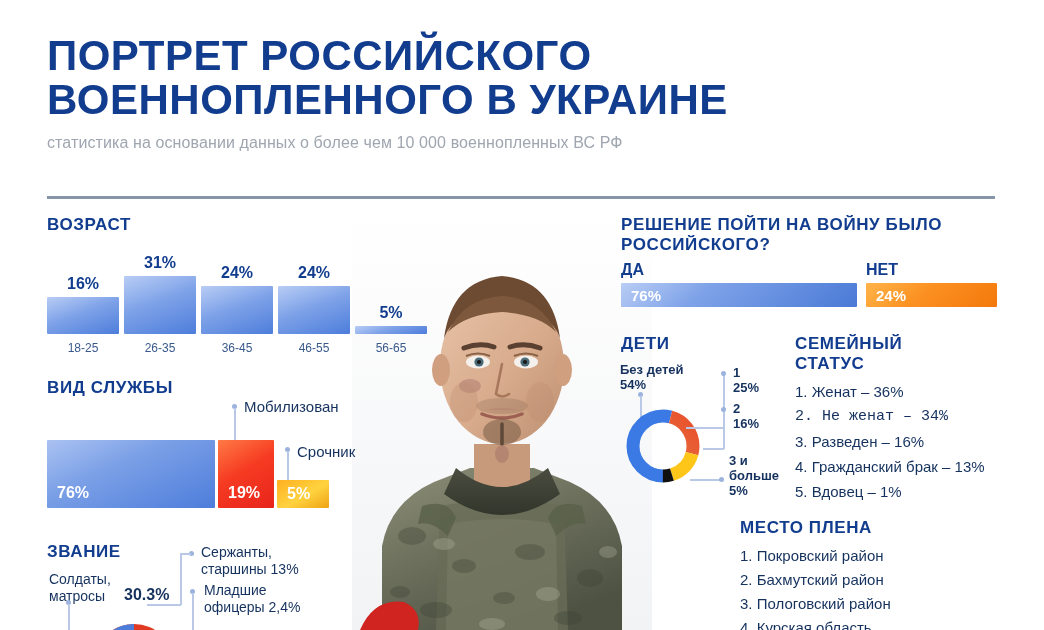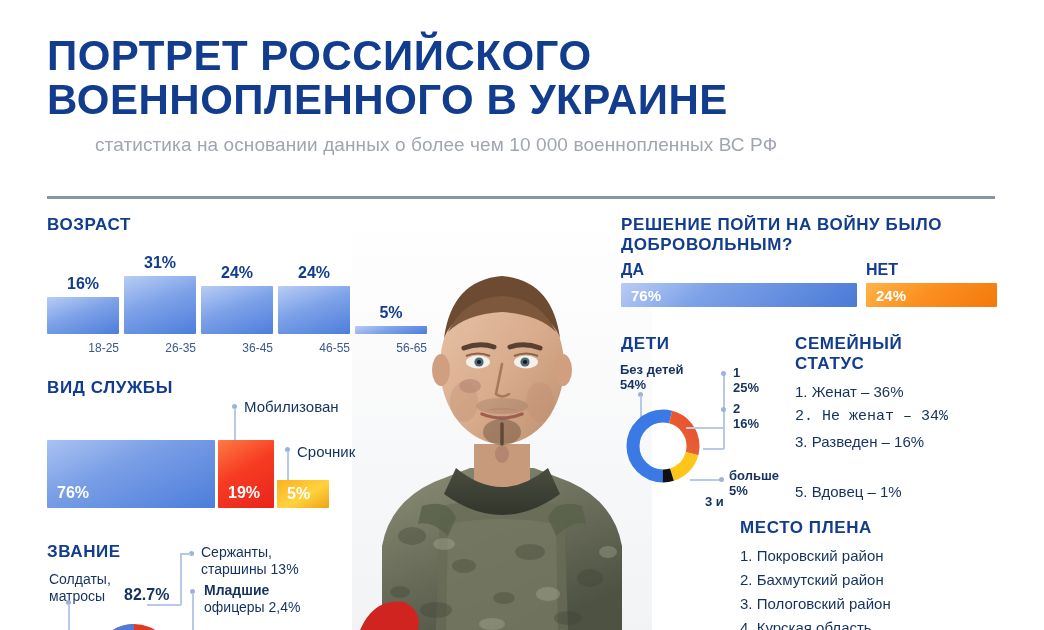--- a/index.html
+++ b/index.html
@@ -27,25 +27,24 @@
     font-size: 42px;
     font-weight: bold;
     color: #123d8f;
     letter-spacing: 0.5px;
     line-height: 44px;
     white-space: nowrap;
   }
 
   .subtitle {
     margin-top: 12px;
-    font-size: 19px;
+    font-size: 16px;
     color: #9fa6b0;
     letter-spacing: 0.1px;
     white-space: nowrap;
-    margin-left: 48px;
   }
 
   .divider {
     position: absolute;
     left: 47px;
     top: 196px;
     width: 948px;
     height: 3px;
     background: #8796a6;
   }
@@ -81,21 +80,21 @@
     font-size: 16px;
     font-weight: bold;
     color: #123d8f;
     white-space: nowrap;
   }
   .age-lab {
     position: absolute;
     top: calc(100% + 7px);
     left: 0;
     width: 100%;
-    text-align: right;
+    text-align: center;
     font-size: 12px;
     color: #3a5a8c;
     white-space: nowrap;
   }
 
   
   #service-bars {
     position: absolute;
     left: 47px;
     top: 440px;
@@ -389,47 +388,47 @@
     </div>
     <div class="svc-seg short svc-yellow" style="width:52px; margin-left:3px;">
       <span class="svc-pct">5%</span>
     </div>
   </div>
 
   <div class="sec-head" style="left:47px; top:542px;">ЗВАНИЕ</div>
 
   <div class="rank-text" style="left:49px; top:571px;">Солдаты,</div>
   <div class="rank-text" style="left:49px; top:588px;">матросы</div>
-  <div class="rank-pct" style="left:124px; top:586px;">82.7%</div>
+  <div class="rank-pct" style="left:124px; top:586px;">30.3%</div>
 
   <div class="callout-dot" style="left:66px; top:600px;"></div>
   <div class="callout-line" style="left:68px; top:604px; width:1.6px; height:26px;"></div>
 
   <div class="callout-dot" style="left:189px; top:551px;"></div>
   <div class="callout-line" style="left:180px; top:553px; width:11px; height:1.6px;"></div>
   <div class="callout-line" style="left:180px; top:553px; width:1.6px; height:52px;"></div>
   <div class="callout-line" style="left:147px; top:604px; width:34px; height:1.6px;"></div>
   <div class="rank-text" style="left:201px; top:544px; font-weight:normal;">Сержанты,</div>
   <div class="rank-text" style="left:201px; top:561px;">старшины 13%</div>
 
   <div class="callout-dot" style="left:190px; top:589px;"></div>
   <div class="callout-line" style="left:192px; top:593px; width:1.6px; height:37px;"></div>
-  <div class="rank-text" style="left:204px; top:582px;font-weight:bold;">Младшие</div>
+  <div class="rank-text" style="left:204px; top:582px;">Младшие</div>
   <div class="rank-text" style="left:204px; top:599px;">офицеры  2,4%</div>
 
   <div style="position:absolute; left:82px; top:612px; width:104px; height:18px; overflow:hidden;">
     <svg width="104" height="104" viewBox="0 0 104 104">
       <circle cx="52" cy="52" r="40" fill="#e03a22"></circle>
       <path d="M52 52 L52 12 A40 40 0 0 0 22 26 Z" fill="#4d7ddb"></path>
       <path d="M52 52 L22 26 A40 40 0 0 0 16 38 Z" fill="#123d8f"></path>
     </svg>
   </div>
 
   <div class="sec-head" style="left:621px; top:215px;">РЕШЕНИЕ ПОЙТИ НА ВОЙНУ БЫЛО</div>
-  <div class="sec-head" style="left:621px; top:235px;">ДОБРОВОЛЬНЫМ?</div>
+  <div class="sec-head" style="left:621px; top:235px;">РОССИЙСКОГО?</div>
 
   <div id="vol-yes-label" style="left:621px; top:261px;">ДА</div>
   <div id="vol-no-label" style="left:866px; top:261px;text-align:center;">НЕТ</div>
 
   <div class="vol-bar" id="vol-yes-bar" style="left:621px; top:283px; width:236px;">
     <span>76%</span>
   </div>
   <div class="vol-bar" id="vol-no-bar" style="left:866px; top:283px; width:131px;">
     <span>24%</span>
   </div>
@@ -467,30 +466,31 @@
   <div class="kids-lab" style="left:733px; top:380px;">25%</div>
 
   <div class="callout-line" style="left:703px; top:448px; width:21px; height:1.6px;"></div>
   <div class="callout-line" style="left:723px; top:410px; width:1.6px; height:39px;"></div>
   <div class="callout-dot" style="left:721px; top:407px;"></div>
   <div class="kids-lab" style="left:733px; top:401px;">2</div>
   <div class="kids-lab" style="left:733px; top:416px;">16%</div>
 
   <div class="callout-line" style="left:690px; top:479px; width:32px; height:1.6px;"></div>
   <div class="callout-dot" style="left:719px; top:477px;"></div>
-  <div class="kids-lab" style="left:705px; top:453px;margin-top:41px;">3 и</div>
+  <div class="kids-lab" style="left:729px; top:453px;">3 и</div>
   <div class="kids-lab" style="left:729px; top:468px;">больше</div>
   <div class="kids-lab" style="left:729px; top:483px;">5%</div>
 
   <div class="sec-head" style="left:795px; top:334px;">СЕМЕЙНЫЙ</div>
   <div class="sec-head" style="left:795px; top:354px;">СТАТУС</div>
 
   <div class="list-item" style="left:795px; top:383px;">1. Женат – 36%</div>
   <div class="list-item" style="left:795px; top:408px;font-family:Liberation Mono, monospace;">2. Не женат – 34%</div>
   <div class="list-item" style="left:795px; top:433px;">3. Разведен – 16%</div>
+  <div class="list-item" style="left:795px; top:458px;">4. Гражданский брак – 13%</div>
   <div class="list-item" style="left:795px; top:483px;">5. Вдовец – 1%</div>
 
   <div class="sec-head" style="left:740px; top:518px;">МЕСТО ПЛЕНА</div>
 
   <div class="list-item" style="left:740px; top:547px;">1. Покровский район</div>
   <div class="list-item" style="left:740px; top:571px;">2. Бахмутский район</div>
   <div class="list-item" style="left:740px; top:595px;">3. Пологовский район</div>
   <div class="list-item" style="left:740px; top:619px;">4. Курская область</div>
 
 </div>

